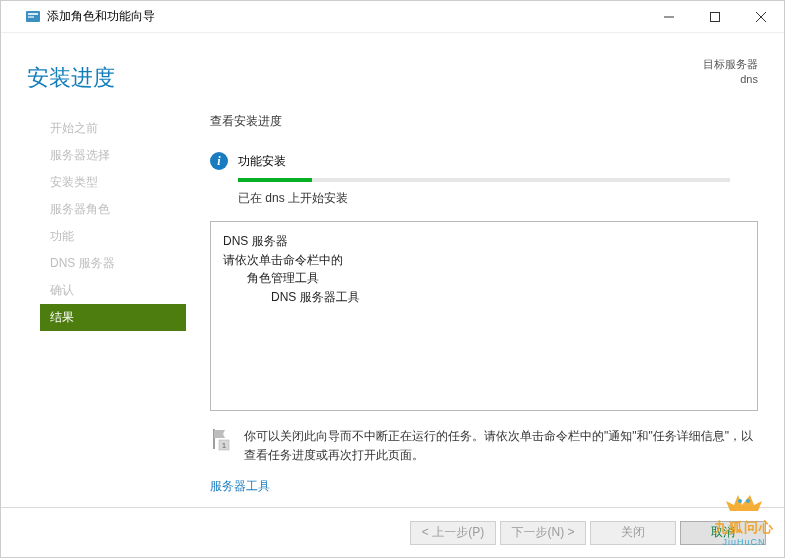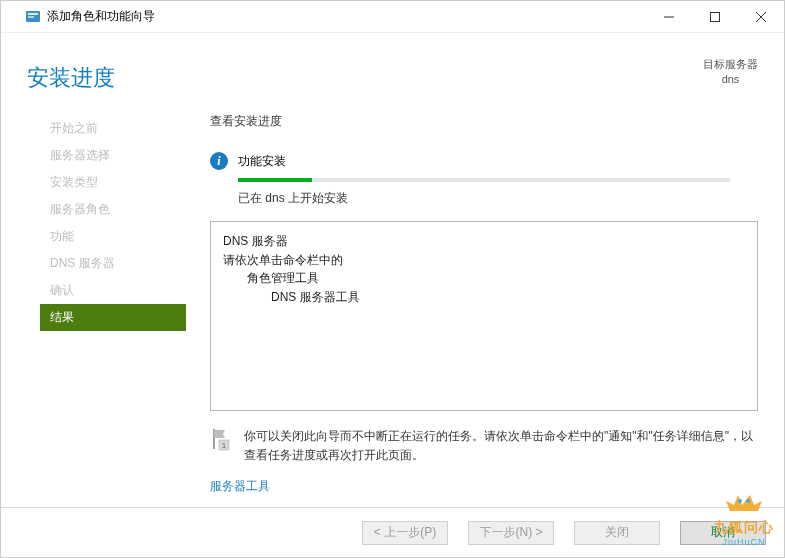--- a/index.html
+++ b/index.html
@@ -56,21 +56,21 @@
       align-items: flex-start;
     }
     .main-heading {
       font-size: 22px;
       color: #117dbb;
       font-weight: 400;
       padding-top: 6px;
     }
     .target-block {
       margin-left: auto;
-      text-align: center;
+      text-align: right;
       font-size: 11px;
       color: #555;
       line-height: 1.4;
     }
     .body-row {
       display: flex;
       padding-left: 39px;
       padding-right: 26px;
     }
     .sidebar {
@@ -177,21 +177,21 @@
       position: absolute;
       bottom: 0;
       left: 0;
       right: 0;
       height: 50px;
       border-top: 1px solid #dadada;
       display: flex;
       align-items: center;
       justify-content: flex-end;
       padding-right: 18px;
-      gap: 20px;
+      gap: 4px;
       background: #fff;
     }
     .btn {
       min-width: 86px;
       height: 24px;
       border: 1px solid #adadad;
       background: #e1e1e1;
       font-size: 12px;
       color: #15803d;
       cursor: pointer;

